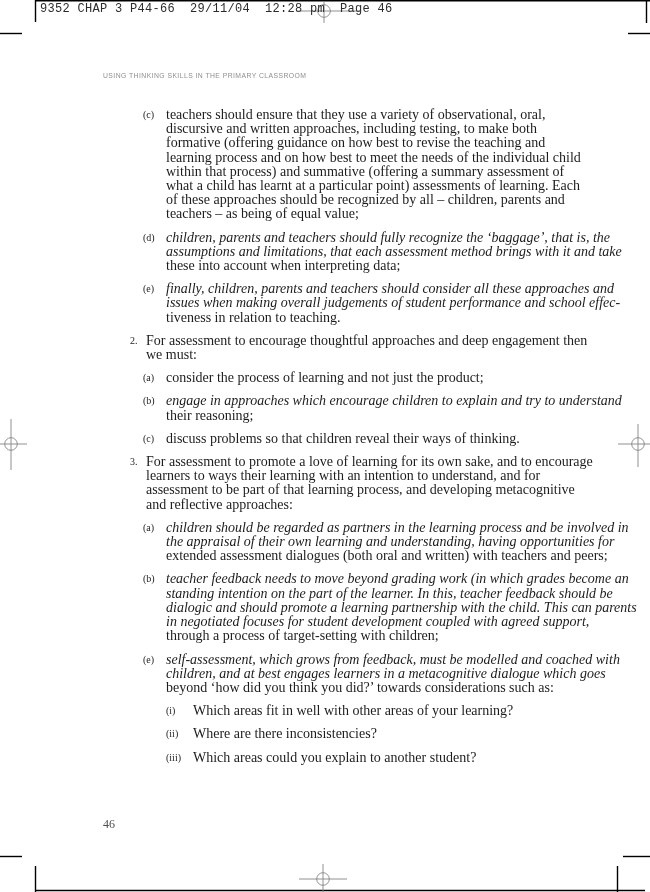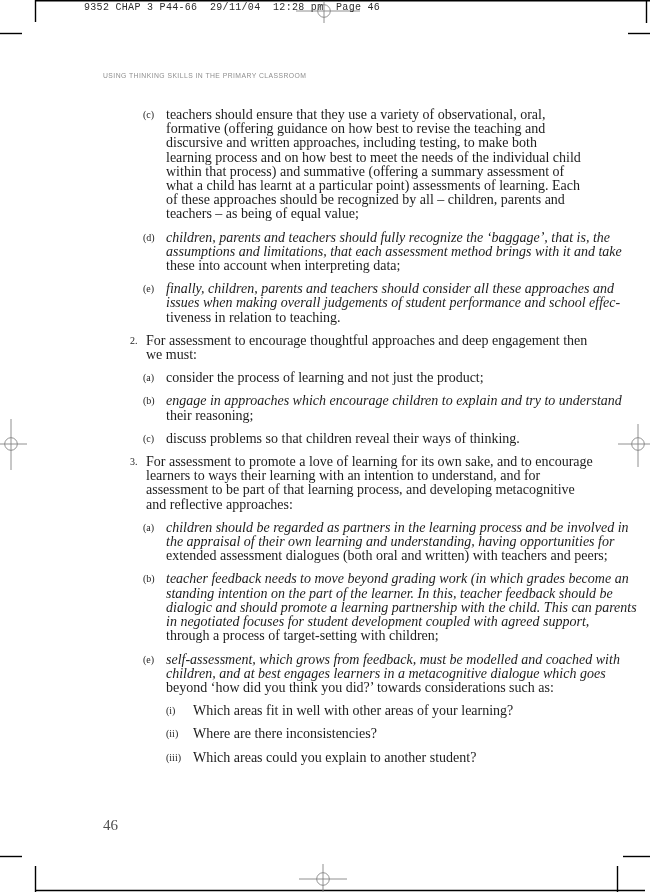--- a/index.html
+++ b/index.html
@@ -6,32 +6,32 @@
   body {
     width: 650px; height: 892px;
     background: #ffffff;
     position: relative;
     overflow: hidden;
     font-family: "Liberation Serif", serif;
   }
   .slug {
     position: absolute; left: 40px; top: 2px;
     font-family: "Liberation Mono", monospace;
-    font-size: 10px; letter-spacing: 0.3px;
-    color: #2b2b2b; white-space: pre; margin-left: 44px;
+    font-size: 12px; letter-spacing: 0.3px;
+    color: #2b2b2b; white-space: pre;
   }
   .running-header {
     position: absolute; left: 103px; top: 72px;
     font-family: "Liberation Sans", sans-serif;
     font-size: 6.8px; letter-spacing: 0.45px;
     color: #8e8e8e; font-weight: 400; white-space: pre;
   }
   .page-number {
     position: absolute; left: 103px; top: 817px;
-    font-size: 15px; color: #4f4f4f;
+    font-size: 12px; color: #4f4f4f;
   }
   .content {
     position: absolute; left: 130px; top: 108px; width: 417px;
   }
   .para { display: flex; margin-bottom: 9px; }
   .para.level1 { margin-top: 1px; }
   .para.level1 > .label { width: 16px; flex: none; }
   .para.level2 { padding-left: 13px; }
   .para.level2 > .label { width: 23px; flex: none; }
   .para.level3 { padding-left: 36px; }
@@ -95,22 +95,22 @@
 <div class="slug">9352 CHAP 3 P44-66  29/11/04  12:28 pm  Page 46</div>
 
 <div class="running-header">USING THINKING SKILLS IN THE PRIMARY CLASSROOM</div>
 
 <div class="content">
   <div>
       <div class="para level2">
         <span class="label">(c)</span>
         <div class="lines">
           <div class="line l">teachers should ensure that they use a variety of observational, oral,</div>
+          <div class="line l">discursive and written approaches, including testing, to make both</div>
           <div class="line l">formative (offering guidance on how best to revise the teaching and</div>
-          <div class="line l">discursive and written approaches, including testing, to make both</div>
           <div class="line l">learning process and on how best to meet the needs of the individual child</div>
           <div class="line l">within that process) and summative (offering a summary assessment of</div>
           <div class="line l">what a child has learnt at a particular point) assessments of learning. Each</div>
           <div class="line l">of these approaches should be recognized by all – children, parents and</div>
           <div class="line l">teachers – as being of equal value;</div>
         </div>
       </div>
       <div class="para level2">
         <span class="label">(d)</span>
         <div class="lines">

